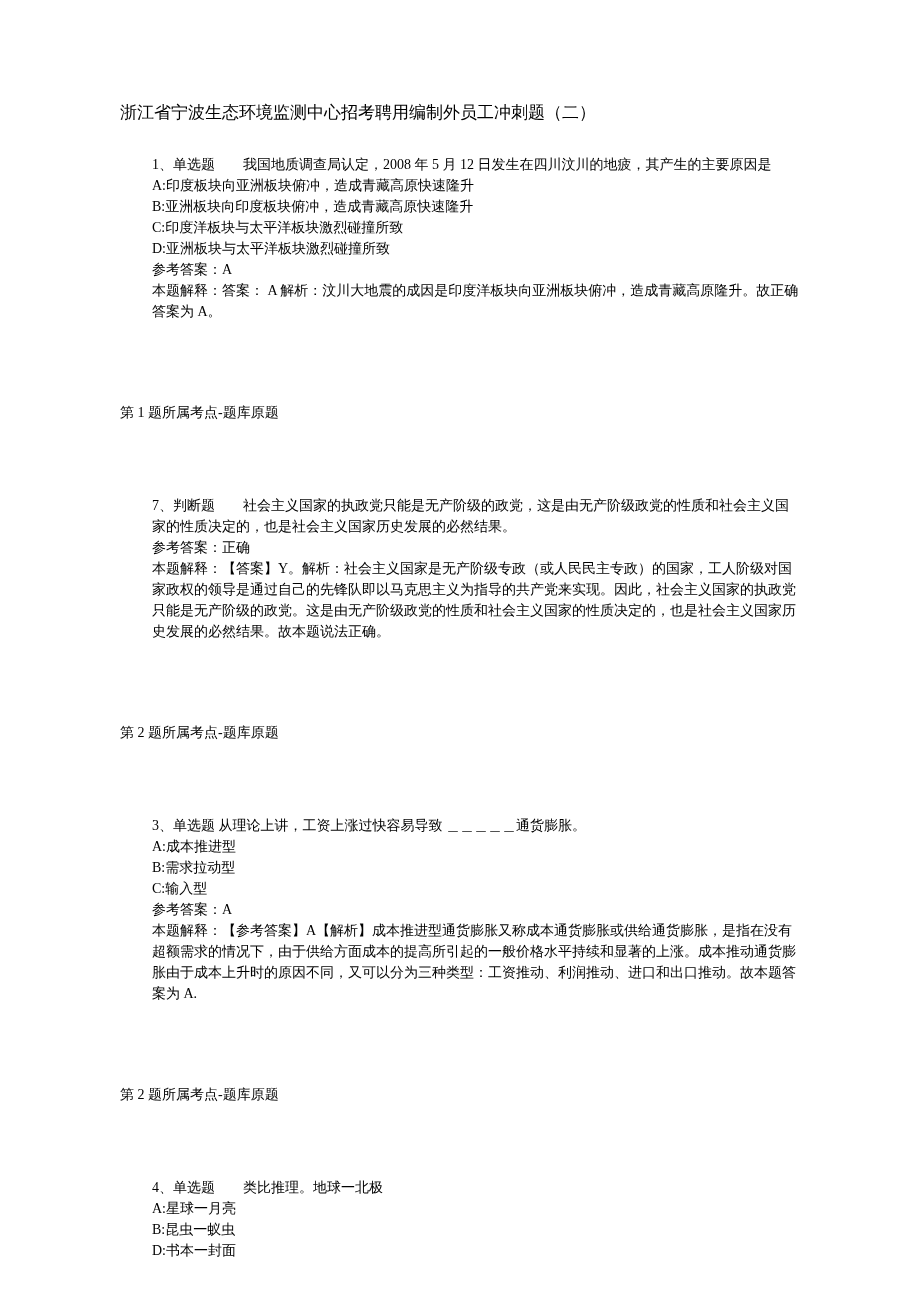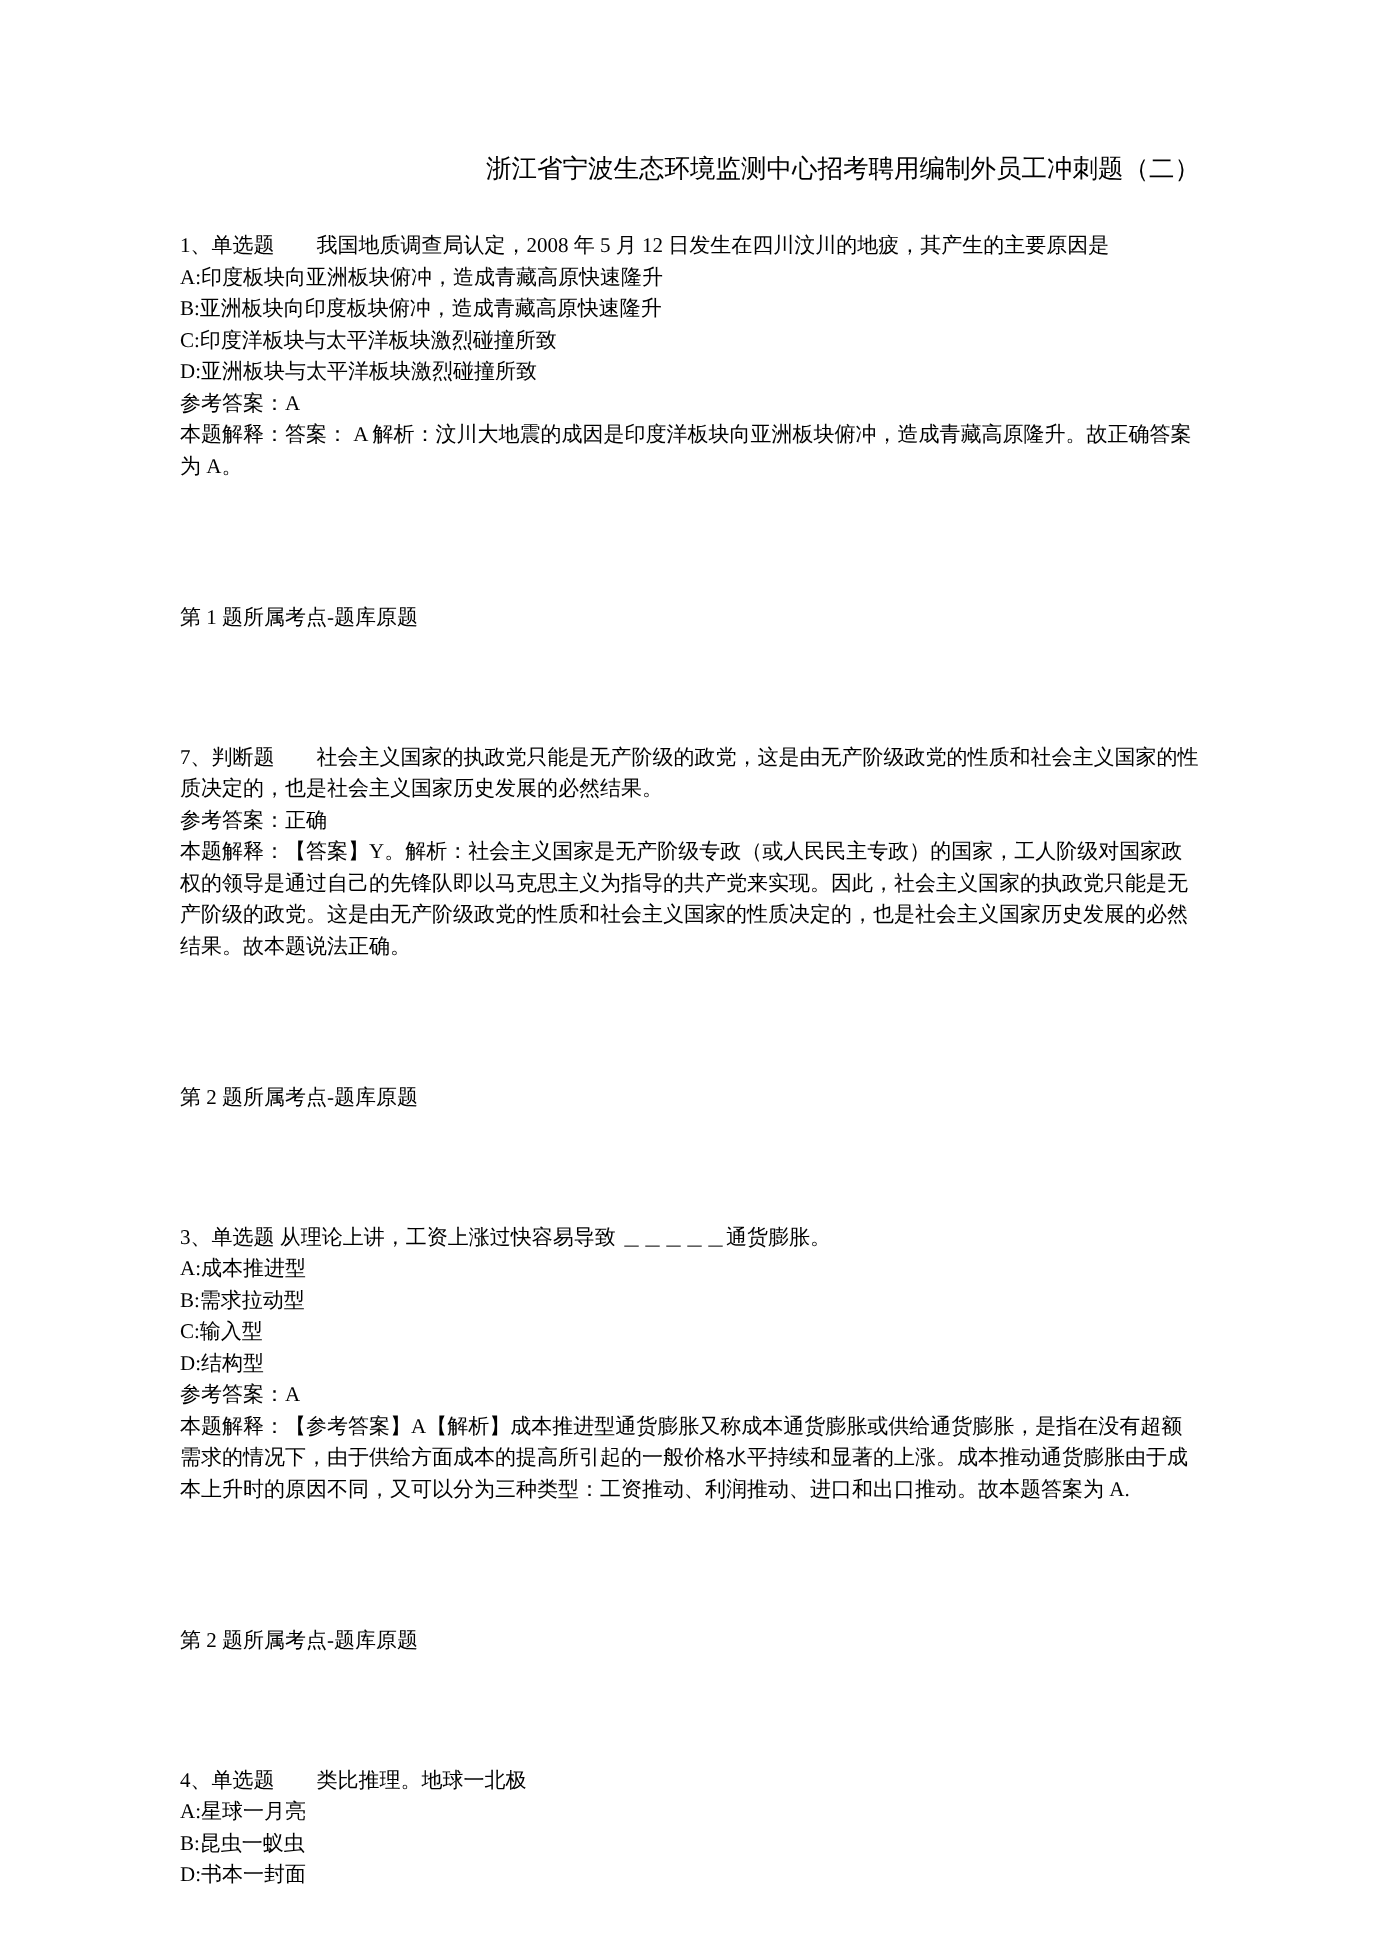--- a/index.html
+++ b/index.html
@@ -13,24 +13,24 @@
   }
   .page {
     width: 920px;
     min-height: 1301px;
     padding: 100px 120px 60px 120px;
     box-sizing: border-box;
   }
   .title {
     font-size: 17px;
     margin-bottom: 28px;
-    text-align: right;
   }
   .block {
     margin-bottom: 18px;
+    margin-left: 32px;
   }
   .line {
     margin: 0;
     padding: 0;
   }
   .footer-note {
     margin-top: 18px;
     margin-bottom: 46px;
   }
   .spacer-lg { height: 44px; }
@@ -63,21 +63,20 @@
   </div>
   <div class="spacer-lg"></div>
   <p class="line footer-note">第 2 题所属考点-题库原题</p>
   <div class="spacer-md"></div>
 
   <div class="block">
     <p class="line">3、单选题 从理论上讲，工资上涨过快容易导致 ＿＿＿＿＿通货膨胀。</p>
     <p class="line">A:成本推进型</p>
     <p class="line">B:需求拉动型</p>
     <p class="line">C:输入型</p>
-    <p class="line">D:结构型</p>
     <p class="line">参考答案：A</p>
     <p class="line">本题解释：【参考答案】A【解析】成本推进型通货膨胀又称成本通货膨胀或供给通货膨胀，是指在没有超额需求的情况下，由于供给方面成本的提高所引起的一般价格水平持续和显著的上涨。成本推动通货膨胀由于成本上升时的原因不同，又可以分为三种类型：工资推动、利润推动、进口和出口推动。故本题答案为 A.</p>
   </div>
   <div class="spacer-lg"></div>
   <p class="line footer-note">第 2 题所属考点-题库原题</p>
   <div class="spacer-md"></div>
 
   <div class="block">
     <p class="line">4、单选题　　类比推理。地球一北极</p>
     <p class="line">A:星球一月亮</p>

